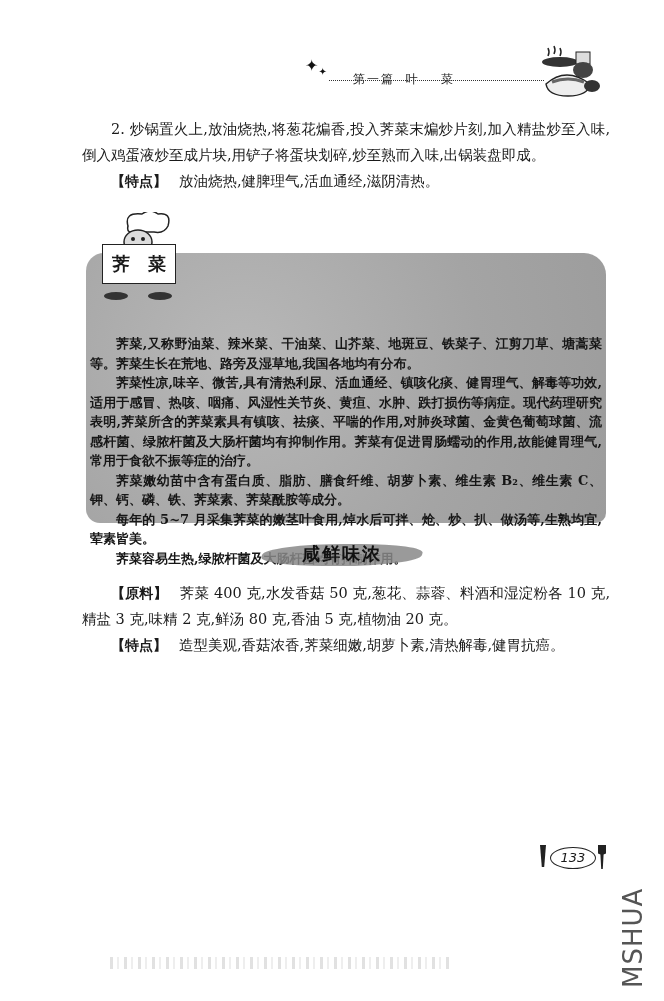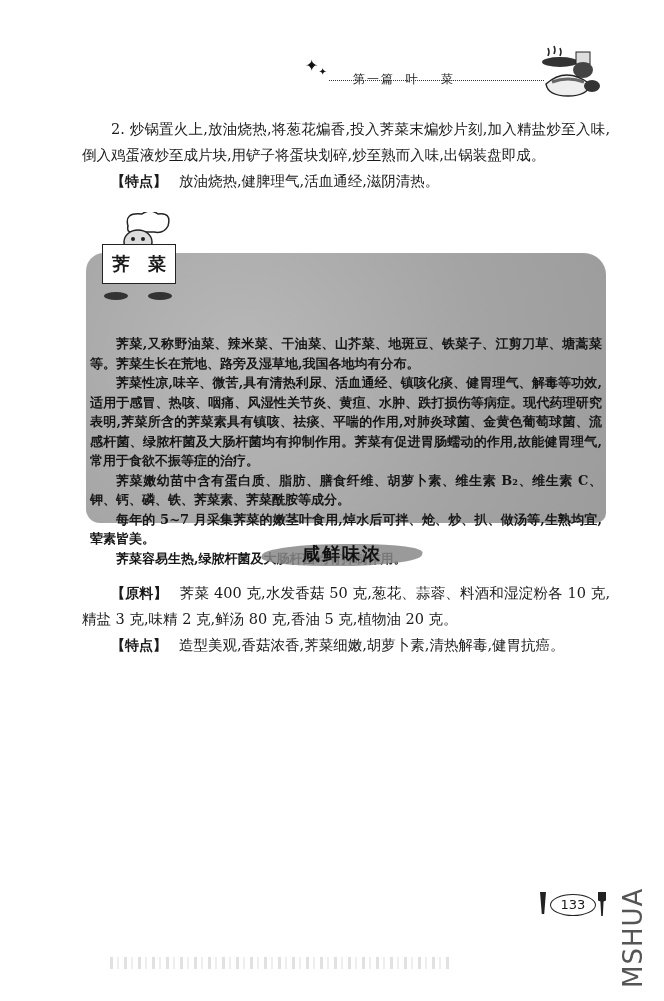--- a/index.html
+++ b/index.html
@@ -31,21 +31,21 @@
   .sign-board {
     position: absolute; left: 102px; top: 244px; width: 72px; height: 38px;
     background: #fff; border: 1.5px solid #222; display: flex; align-items: center; justify-content: space-around;
     font-family: "DejaVu Sans", sans-serif; font-weight: bold; font-size: 18px;
   }
 
   .recipe-title-wrap { position: absolute; left: 262px; top: 540px; width: 160px; height: 32px; }
   .brush { position: absolute; left: 0; top: 4px; width: 160px; height: 22px; background: #888; border-radius: 50% 40% 50% 40%; transform: skewX(-15deg); opacity: 0.85; }
   .recipe-title { position: absolute; left: 0; width: 160px; top: 2px; text-align: center; font-size: 18px; font-weight: bold; color: #111; letter-spacing: 2px; font-family: "DejaVu Sans", sans-serif; }
 
-  .page-num { position: absolute; left: 540px; top: 890px; width: 70px; height: 28px; }
+  .page-num { position: absolute; left: 540px; top: 843px; width: 70px; height: 28px; font-style: italic; }
   .page-oval { position: absolute; left: 10px; top: 4px; width: 44px; height: 20px; border: 1.5px solid #222; border-radius: 50%; text-align: center; font-size: 13px; line-height: 20px; font-family: "DejaVu Sans", sans-serif; }
   .fork { position: absolute; left: 0; top: 2px; width: 6px; height: 22px; background: #222; clip-path: polygon(0 0, 100% 0, 70% 100%, 30% 100%); }
   .knife { position: absolute; left: 58px; top: 2px; width: 8px; height: 24px; background: #222; clip-path: polygon(0 0, 100% 0, 100% 35%, 70% 40%, 60% 100%, 40% 100%, 30% 40%, 0 35%); }
 
   .watermark {
     position: absolute; left: 618px; top: 880px; width: 40px; height: 115px;
     writing-mode: vertical-rl; transform: rotate(180deg);
     font-family: "DejaVu Sans", sans-serif; font-size: 26px; color: #555; letter-spacing: 1px; text-align: center;
   }
   .bleed { position: absolute; left: 110px; top: 957px; width: 340px; height: 12px; opacity: 0.25;

